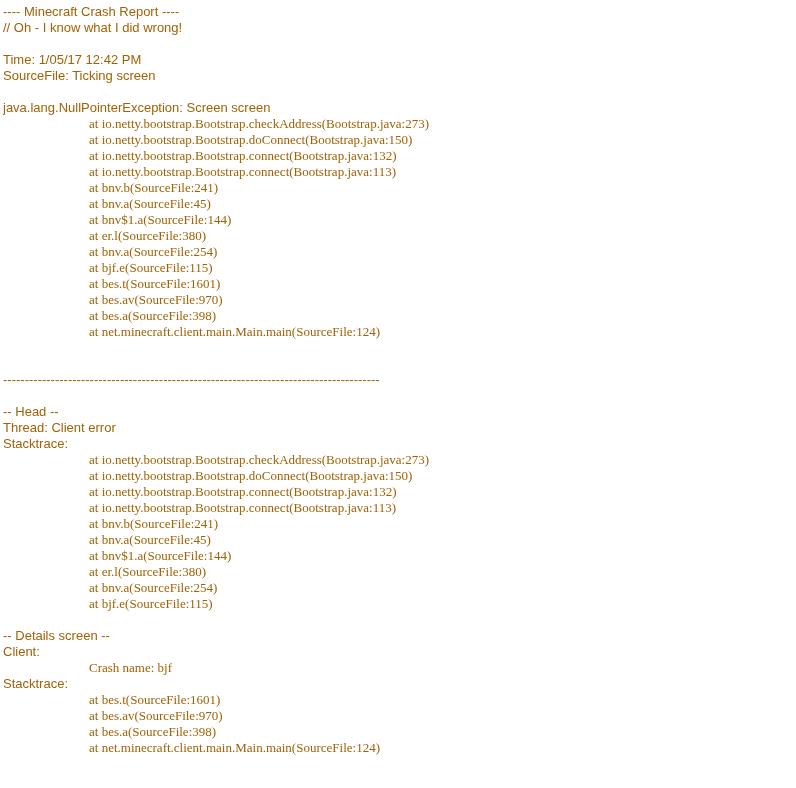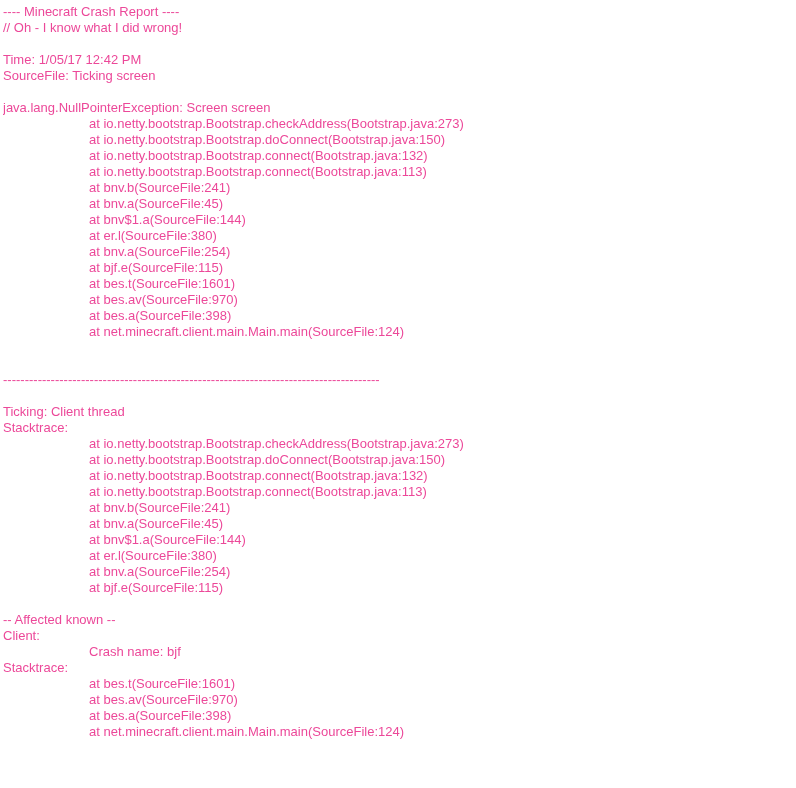--- a/index.html
+++ b/index.html
@@ -19,26 +19,27 @@
     line-height: 16px;
     color: #000000;
   }
   .line {
     height: 16px;
     white-space: pre;
     overflow: hidden;
   }
   .indent-1 {
     padding-left: 86px;
+    font-family: Liberation Serif, serif;
   }
 </style>
 </head>
 <body style="background: rgb(255, 255, 255);">
 
-<div class="crash-report" style="color: #ec4899;">
+<div class="crash-report" style="color: #a16207;">
     <div class="line">---- Minecraft Crash Report ----</div>
     <div class="line">// Oh - I know what I did wrong!</div>
     <div class="line">&nbsp;</div>
     <div class="line">Time: 1/05/17 12:42 PM</div>
     <div class="line">SourceFile: Ticking screen</div>
     <div class="line">&nbsp;</div>
     <div class="line">java.lang.NullPointerException: Screen screen</div>
     <div class="line indent-1">at io.netty.bootstrap.Bootstrap.checkAddress(Bootstrap.java:273)</div>
     <div class="line indent-1">at io.netty.bootstrap.Bootstrap.doConnect(Bootstrap.java:150)</div>
     <div class="line indent-1">at io.netty.bootstrap.Bootstrap.connect(Bootstrap.java:132)</div>
@@ -50,34 +51,35 @@
     <div class="line indent-1">at bnv.a(SourceFile:254)</div>
     <div class="line indent-1">at bjf.e(SourceFile:115)</div>
     <div class="line indent-1">at bes.t(SourceFile:1601)</div>
     <div class="line indent-1">at bes.av(SourceFile:970)</div>
     <div class="line indent-1">at bes.a(SourceFile:398)</div>
     <div class="line indent-1">at net.minecraft.client.main.Main.main(SourceFile:124)</div>
     <div class="line">&nbsp;</div>
     <div class="line">&nbsp;</div>
     <div class="line">---------------------------------------------------------------------------------------</div>
     <div class="line">&nbsp;</div>
-    <div class="line">Ticking: Client thread</div>
+    <div class="line">-- Head --</div>
+    <div class="line">Thread: Client error</div>
     <div class="line">Stacktrace:</div>
     <div class="line indent-1">at io.netty.bootstrap.Bootstrap.checkAddress(Bootstrap.java:273)</div>
     <div class="line indent-1">at io.netty.bootstrap.Bootstrap.doConnect(Bootstrap.java:150)</div>
     <div class="line indent-1">at io.netty.bootstrap.Bootstrap.connect(Bootstrap.java:132)</div>
     <div class="line indent-1">at io.netty.bootstrap.Bootstrap.connect(Bootstrap.java:113)</div>
     <div class="line indent-1">at bnv.b(SourceFile:241)</div>
     <div class="line indent-1">at bnv.a(SourceFile:45)</div>
     <div class="line indent-1">at bnv$1.a(SourceFile:144)</div>
     <div class="line indent-1">at er.l(SourceFile:380)</div>
     <div class="line indent-1">at bnv.a(SourceFile:254)</div>
     <div class="line indent-1">at bjf.e(SourceFile:115)</div>
     <div class="line">&nbsp;</div>
-    <div class="line">-- Affected known --</div>
+    <div class="line">-- Details screen --</div>
     <div class="line">Client:</div>
     <div class="line indent-1">Crash name: bjf</div>
     <div class="line">Stacktrace:</div>
     <div class="line indent-1">at bes.t(SourceFile:1601)</div>
     <div class="line indent-1">at bes.av(SourceFile:970)</div>
     <div class="line indent-1">at bes.a(SourceFile:398)</div>
     <div class="line indent-1">at net.minecraft.client.main.Main.main(SourceFile:124)</div>
   </div>
 
 </body></html>

